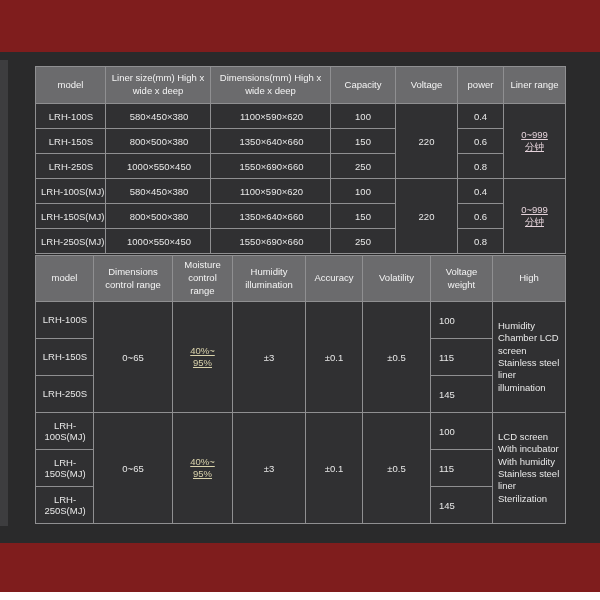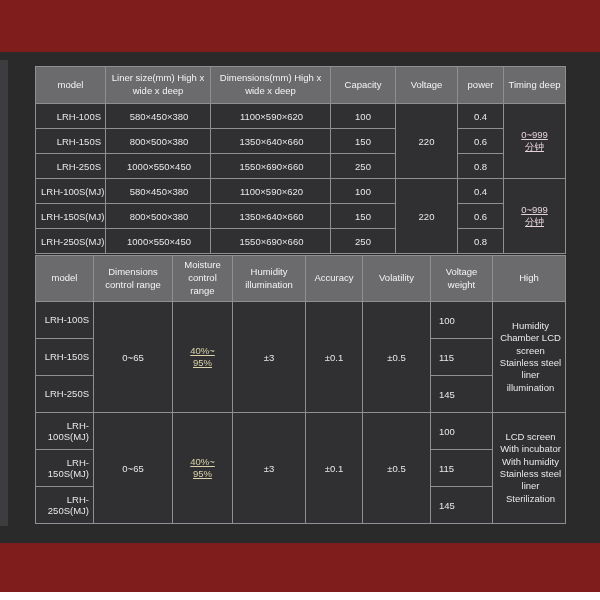--- a/index.html
+++ b/index.html
@@ -13,23 +13,23 @@
   .t2 { top:255px; }
   th, td { border:1px solid #8f8f91; vertical-align:middle; overflow:hidden; }
   th { background:#6b6b6d; color:#f4f4f4; font-size:9.5px; font-weight:400; text-align:center; line-height:1.35; padding:2px 3px; }
   td { background:#303032; color:#e8e8e8; font-size:9.5px; padding:2px 4px; }
   .t1 thead tr { height:37px; }
   .t1 tbody tr { height:25px; }
   .t2 thead tr { height:46px; }
   .t2 tbody tr { height:37px; }
   td.left { text-align:center; padding-left:6px; }
   td.center { text-align:center; }
-  td.model { text-align:right; padding-left:5px; white-space:nowrap; }
+  td.model { text-align:center; padding-left:5px; white-space:nowrap; }
   .t2 td.model { white-space:normal; line-height:1.2; }
-  td.note { font-size:9.5px; line-height:1.3; padding:3px 2px 3px 5px;text-align:center; }
+  td.note { font-size:9.5px; line-height:1.3; padding:3px 2px 3px 5px; }
   td.weight { text-align:left; padding-left:8px; }
   .cream { color:#d9d2ab; }
   .pink { color:#e4d2da; }
   .tw div { line-height:1.25;text-decoration:underline; }
 </style>
 </head>
 <body>
 
 <div class="screen">
   <div class="panel"></div>
@@ -46,21 +46,21 @@
         <col style="width:62px">
     </colgroup>
     <thead>
       <tr>
         <th>model</th>
         <th>Liner size(mm) High x wide x deep</th>
         <th>Dimensions(mm) High x wide x deep</th>
         <th>Capacity</th>
         <th>Voltage</th>
         <th>power</th>
-        <th>Timing deep</th>
+        <th>Liner range</th>
       </tr>
     </thead>
     <tbody>
       <tr>
         <td class="model">LRH-100S</td>
         <td class="left">580×450×380</td>
         <td class="left">1100×590×620</td>
         <td class="center">100</td>
         <td class="center" rowspan="3">220</td>
         <td class="center">0.4</td>

